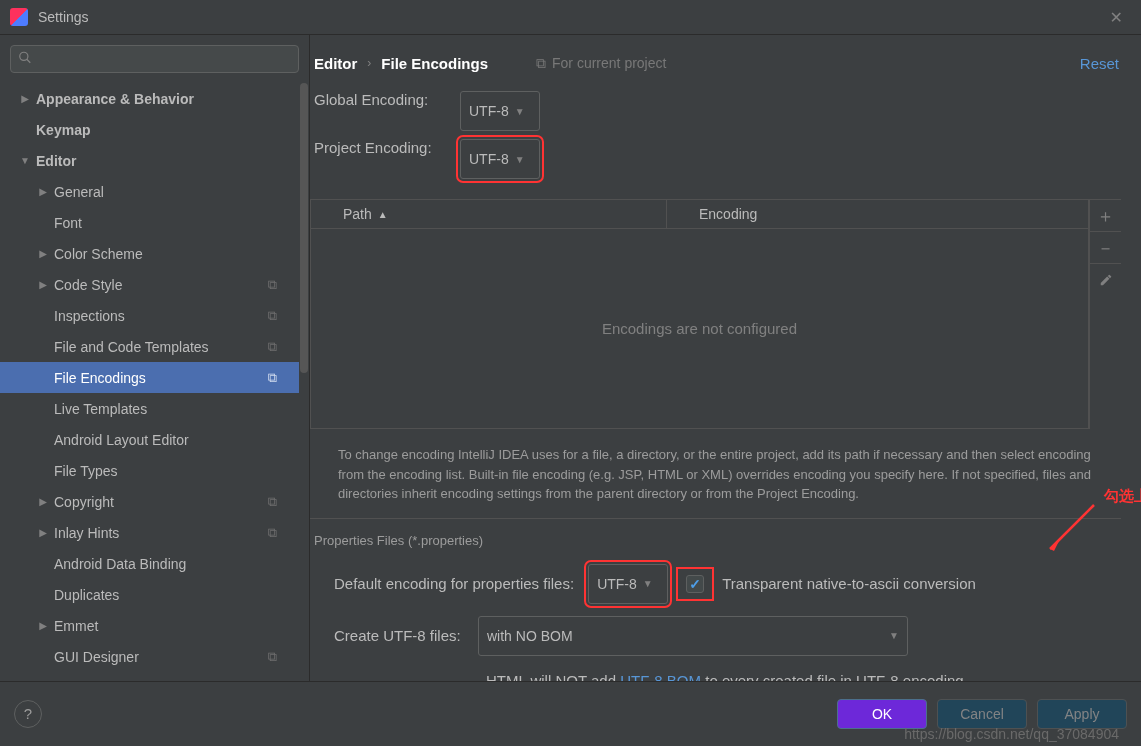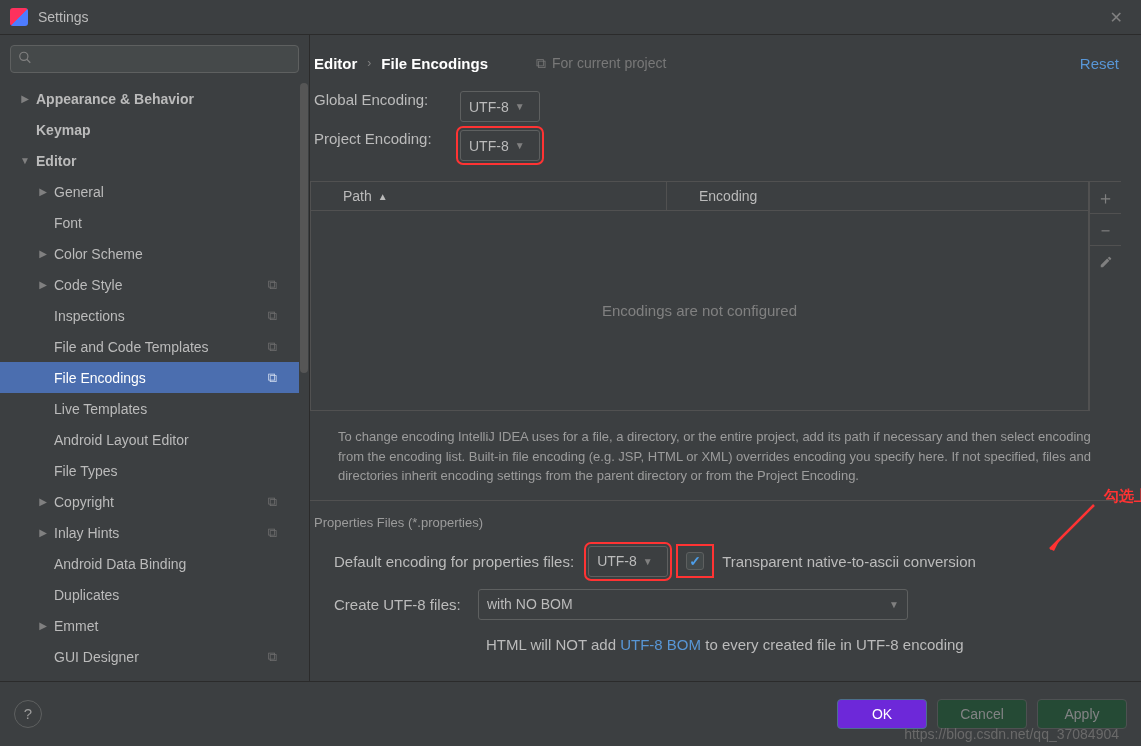--- a/index.html
+++ b/index.html
@@ -34,21 +34,21 @@
 
 .main { flex: 1; background: #3c3f41; padding: 0 20px 0 0; position: relative; overflow: hidden; }
 .crumbs { display: flex; align-items: center; height: 56px; padding-left: 4px; }
 .crumb-text { font-size: 15px; font-weight: 600; color: #ffffff; }
 .crumb-sep { margin: 0 10px; color: #808080; font-size: 12px; }
 .project-badge { margin-left: 48px; color: #787878; font-size: 14px; display: flex; align-items: center; gap: 6px; }
 .reset-link { margin-left: auto; color: #5896d6; font-size: 15px; cursor: pointer; padding-right: 2px; }
 
 .row { display: flex; align-items: flex-start; margin-bottom: 8px; padding-left: 4px; }
 .row-label { font-size: 15px; color: #bbbbbb; width: 146px; }
-.combo { display: inline-flex; align-items: center; height: 31px; padding: 12px 8px; background: #3c3f41; border: 1px solid #5e6060; border-radius: 3px; font-size: 14px; color: #bbbbbb; cursor: pointer; gap: 6px; min-width: 80px; }
+.combo { display: inline-flex; align-items: center; height: 40px; padding: 12px 8px; background: #3c3f41; border: 1px solid #5e6060; border-radius: 3px; font-size: 14px; color: #bbbbbb; cursor: pointer; gap: 6px; min-width: 80px; }
 .combo .chev { color: #808080; font-size: 10px; }
 .hilite-red { outline: 2px solid #ff3333; outline-offset: 2px; }
 
 .table-hdr { display: flex; background: #3c3f41; border: 1px solid #515151; height: 30px; margin-top: 12px; }
 .th { padding: 0 32px; display: flex; align-items: center; font-size: 14px; color: #bbbbbb; border-right: 1px solid #515151; }
 .th.path { width: 356px; }
 .th.enc { flex: 1; border-right: none; }
 .th .sort { margin-left: 6px; font-size: 10px; color: #bbbbbb; }
 .side-buttons { width: 32px; border-left: 1px solid #515151; display: flex; flex-direction: column; }
 .side-btn { flex: 0 0 32px; display: flex; align-items: center; justify-content: center; color: #808080; border-bottom: 1px solid #515151; font-size: 18px; cursor: pointer; }
@@ -70,21 +70,21 @@
 .bom-row { display: flex; align-items: center; padding: 6px 24px 8px 24px; gap: 14px; }
 .bom-label { font-size: 15px; color: #bbbbbb; width: 130px; }
 .wide-combo { flex: 1; justify-content: space-between; max-width: 430px; }
 
 .bom-note { padding: 8px 24px 0 176px; font-size: 15px; color: #bbbbbb; }
 .bom-note .link { color: #5896d6; }
 
 .footer { height: 64px; border-top: 1px solid #2b2b2b; display: flex; align-items: center; padding: 0 14px; }
 .help-btn { width: 28px; height: 28px; border: 1px solid #5e6060; border-radius: 14px; display: flex; align-items: center; justify-content: center; color: #9c9c9c; font-size: 15px; cursor: pointer; }
 .footer .spacer { flex: 1; }
-.btn { height: 30px; min-width: 90px; padding: 0 18px; border: 1px solid #5e6060; border-radius: 4px; background: #14532d; color: #bbbbbb; font-size: 14px; cursor: pointer; margin-left: 10px; }
+.btn { height: 30px; min-width: 90px; padding: 0 18px; border: 1px solid #5e6060; border-radius: 4px; background: #0c4a6e; color: #bbbbbb; font-size: 14px; cursor: pointer; margin-left: 10px; }
 .btn.primary { background: #6d28d9; border-color: #4c708c; color: #ffffff; }
 .btn.dim { opacity: 0.55; }
 
 .watermark { position: absolute; right: 22px; bottom: 4px; color: #6a6a6a; font-size: 14px; z-index: 50; }
 </style>
 </head>
 <body>
 
 <div class="titlebar">
   <div class="app-icon"></div>

